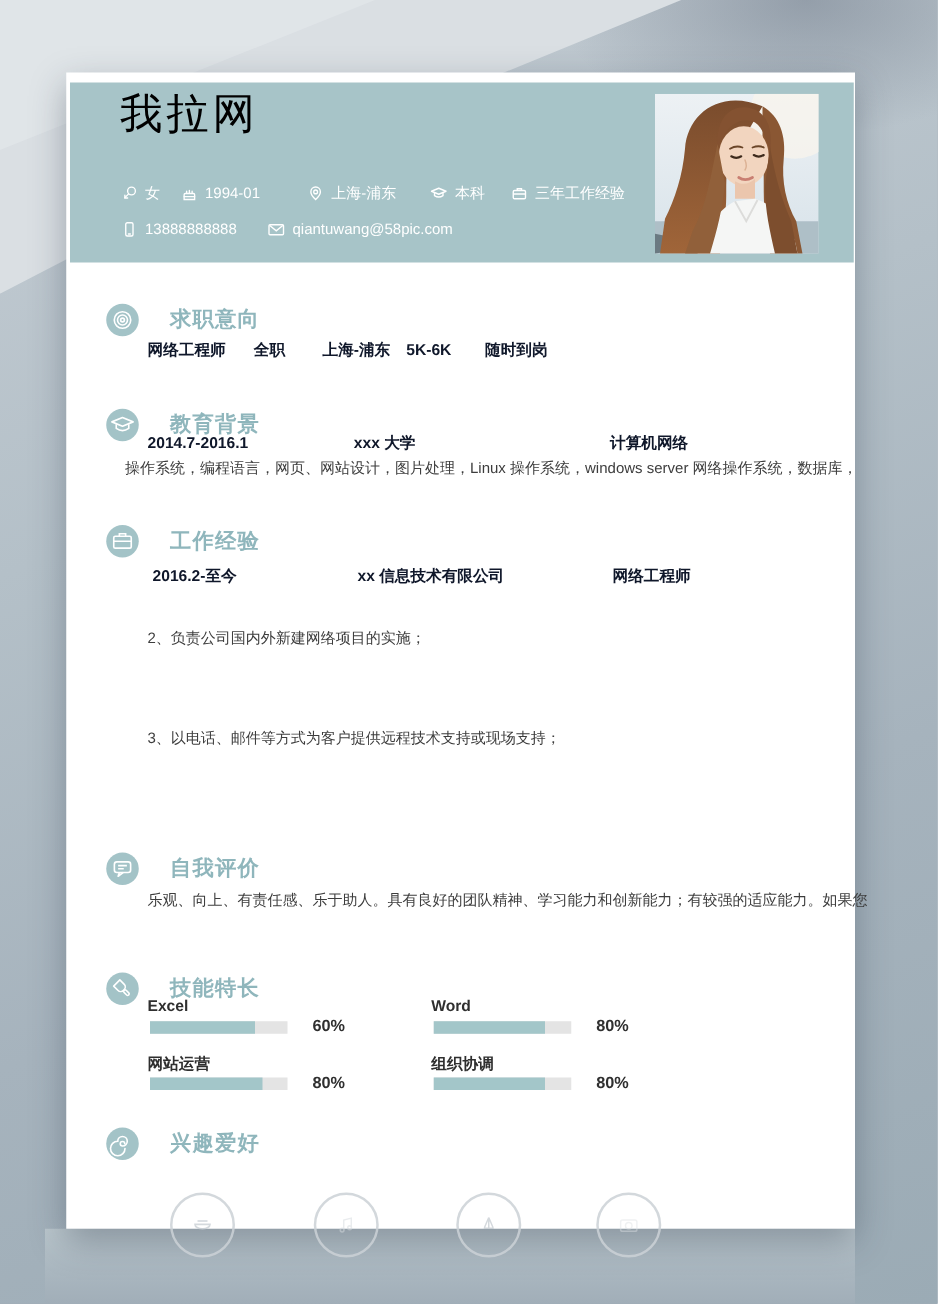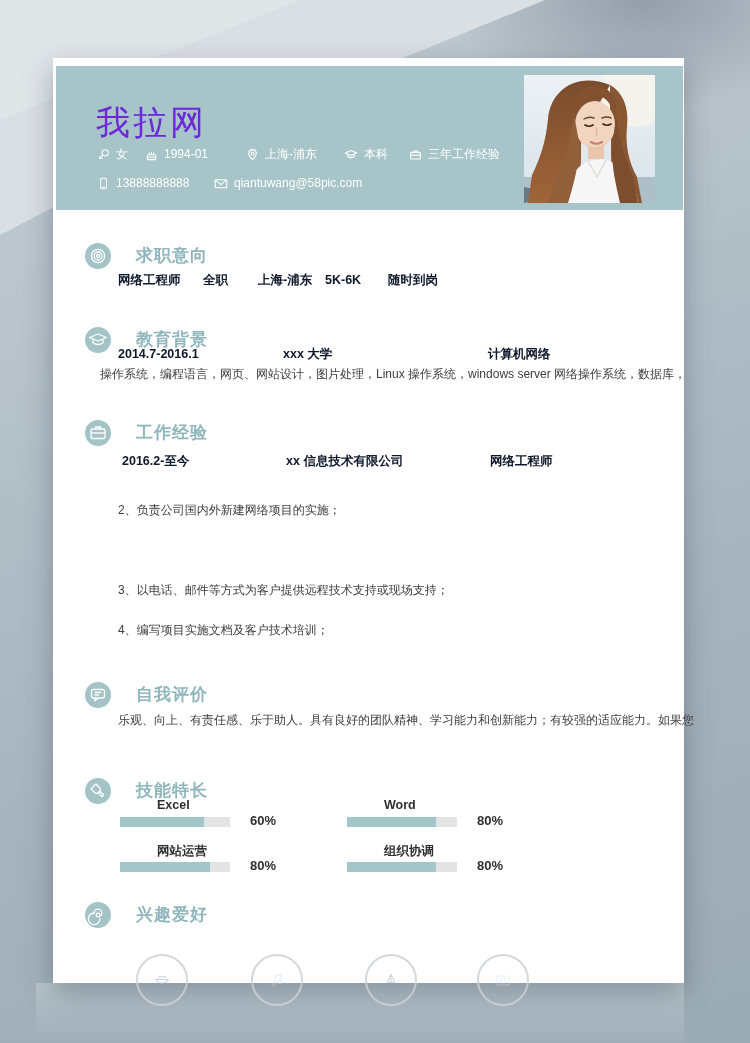--- a/index.html
+++ b/index.html
@@ -14,37 +14,37 @@
       clip-path:polygon(0 0,545px 0,110px 178px,0 235px);}
   .bg-light2{position:absolute;inset:0;background:rgba(230,233,237,.55);
       clip-path:polygon(0 0,300px 0,0 120px);}
   .footer-glow{position:absolute;left:36px;top:983px;width:648px;height:60px;
       background:linear-gradient(180deg,#bac6cc 0%,#aab7c0 55%,#a1aeb8 100%);}
   
   .page{position:absolute;left:53px;top:58px;width:631px;height:925px;background:#ffffff;
         box-shadow:0 10px 26px rgba(40,52,68,.35);}
   
   .header{position:absolute;left:3px;top:8px;width:627px;height:144px;background:#a7c4c8;}
-  .name{position:absolute;left:40px;top:36px;margin:0;font-size:34px;line-height:40px;
-        color:#6d28d9;font-weight:400;letter-spacing:3px;}
+  .name{position:absolute;left:40px;top:5px;margin:0;font-size:34px;line-height:40px;
+        color:#000000;font-weight:400;letter-spacing:3px;}
   .info-item{position:absolute;display:flex;align-items:center;gap:6px;color:#ffffff;
         font-size:12px;line-height:14px;white-space:nowrap;}
   .info-item svg{display:block;}
   
   .sec{position:absolute;left:32px;display:flex;align-items:center;gap:13px;}
   .sec-icon{width:26px;height:26px;border-radius:50%;background:#a3c3c7;
         display:flex;align-items:center;justify-content:center;flex:0 0 26px;}
   .sec h2{margin:12px;font-size:17px;line-height:26px;color:#8fb6bc;font-weight:bold;letter-spacing:1px;}
   .txt{position:absolute;color:#3d3d3d;font-size:12px;line-height:16px;font-weight:500;white-space:nowrap;}
   .strong{font-weight:600;font-size:12.5px;color:#0f172a;}
   .desc{white-space:normal;width:592px;}
   .eval{width:575px;}
   
   .skill{position:absolute;width:230px;height:34px;}
-  .skill-name{position:absolute;left:0;top:0;font-size:12.5px;font-weight:bold;color:#2f2f2f;white-space:nowrap;margin-left:39px;}
+  .skill-name{position:absolute;left:0;top:0;font-size:12.5px;font-weight:bold;color:#2f2f2f;white-space:nowrap;}
   .skill-bar{position:absolute;left:2px;top:19px;width:110px;height:10px;background:#e4e4e4;}
   .skill-fill{height:100%;background:#a3c6c9;}
   .skill-pct{position:absolute;left:132px;top:15px;font-size:13px;font-weight:bold;color:#2f2f2f;}
   
   .hobby-circle{position:absolute;top:954px;width:52px;height:52px;border-radius:50%;
         border:2px solid rgba(203,209,214,.85);box-sizing:border-box;
         display:flex;align-items:center;justify-content:center;}
 </style>
 </head>
 <body>
@@ -201,21 +201,20 @@
             <path d="M6 13 h14"></path>
         </svg>
         </span>
       <h2>工作经验</h2>
     </div>
     <span class="txt strong" style="left:69px;top:395px">2016.2-至今</span>
     <span class="txt strong" style="left:233px;top:395px">xx 信息技术有限公司</span>
     <span class="txt strong" style="left:437px;top:395px">网络工程师</span>
     <div class="txt" style="left:65px;top:444px">2、负责公司国内外新建网络项目的实施；</div>
     <div class="txt" style="left:65px;top:524px">3、以电话、邮件等方式为客户提供远程技术支持或现场支持；</div>
-    <div class="txt" style="left:65px;top:564px">4、编写项目实施文档及客户技术培训；</div>
 
     <div class="sec" style="top:612px">
       <span class="sec-icon">
         <svg width="26" height="26" viewBox="0 0 26 26" fill="none" stroke="#fff" stroke-width="1.3" stroke-linejoin="round">
           <rect x="6.5" y="7.5" width="13" height="8.5" rx="2"></rect>
             <path d="M10.5 16 L9.5 19 L13.5 16"></path>
           <path d="M9.5 10.5 h7 M9.5 13 h4.5"></path>
         </svg>
         </span>
       <h2>自我评价</h2>

